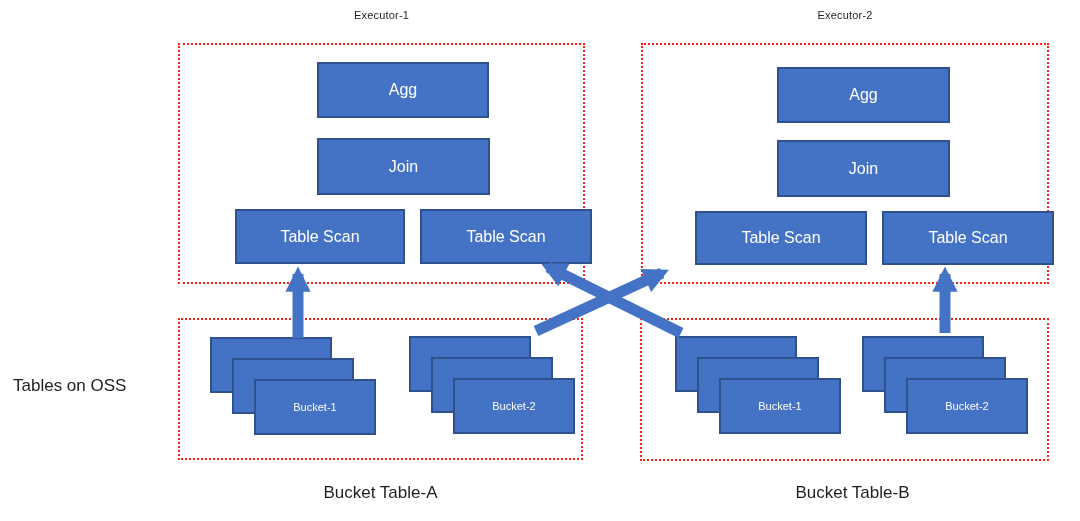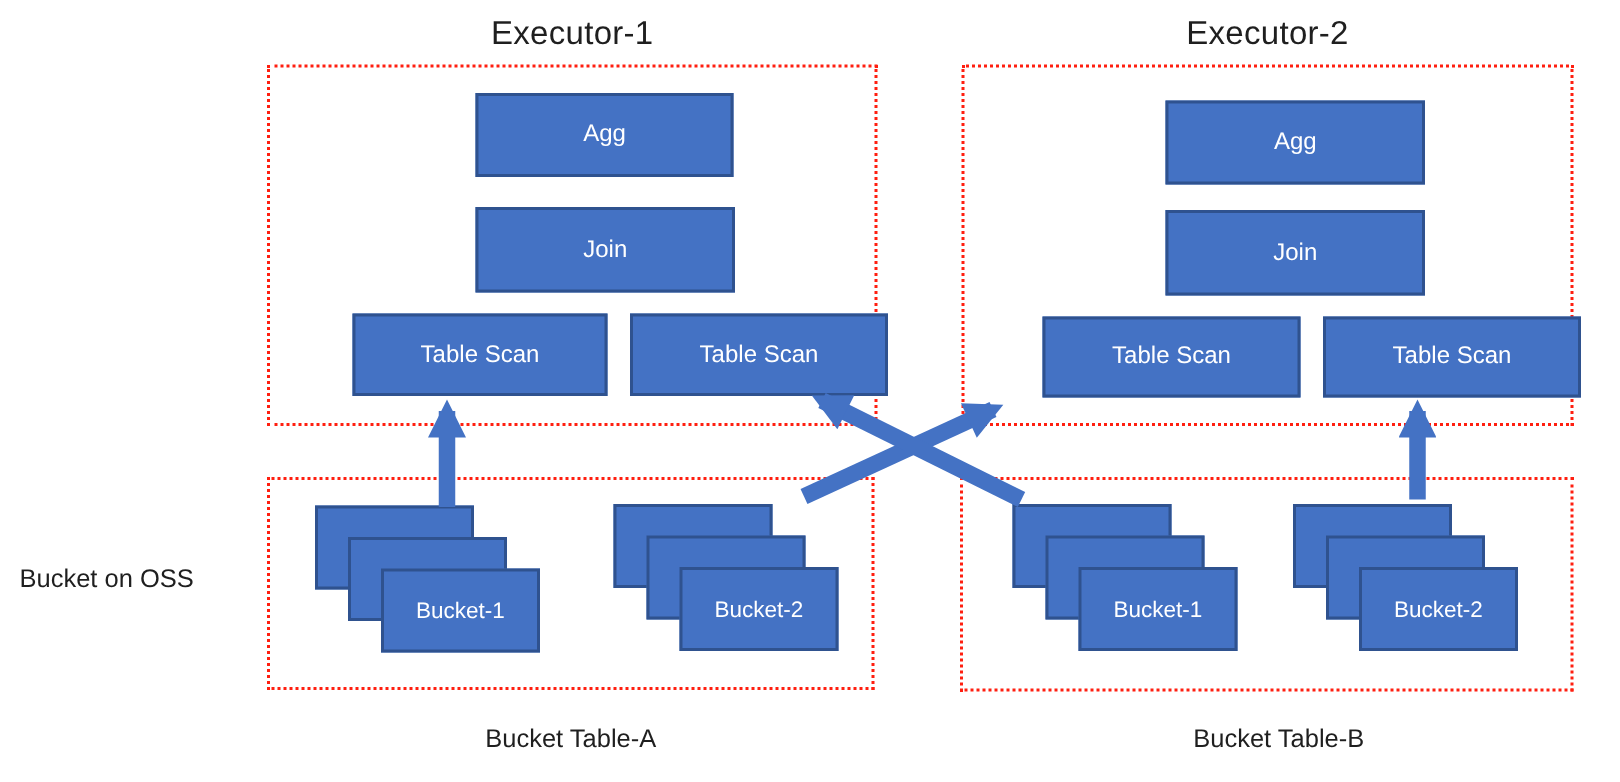--- a/index.html
+++ b/index.html
@@ -14,21 +14,21 @@
   #canvas{
     position:relative;
     width:1080px;height:521px;
     background:#ffffff;
     font-family:"Liberation Sans", sans-serif;
     overflow:hidden;
   }
   .exec-title{
     position:absolute;
     text-align:center;
-    font-size:22px;
+    font-size:11px;
     color:var(--text-dark);
     letter-spacing:.2px;
   }
   .side-label{
     position:absolute;
     font-size:17px;
     color:var(--text-dark);
     white-space:nowrap;
   }
   .panel{
@@ -44,27 +44,27 @@
     box-sizing:border-box;
     color:var(--text-light);
     font-size:16px;
     display:flex;align-items:center;justify-content:center;
     text-align:center;
     margin-left:27px;
   }
   .stack{position:absolute;width:150px;height:98px;}
   .tile{
     position:absolute;
-    width:106px;height:56px;
+    width:122px;height:56px;
     background:var(--box-fill);
     border:2px solid var(--box-border);
     box-sizing:border-box;
     display:flex;align-items:center;justify-content:center;
     color:var(--text-light);
-    font-size:15px;
+    font-size:11px;
   }
   .tile.l0{left:0;top:0;}
   .tile.l1{left:22px;top:21px;}
   .tile.l2{left:44px;top:42px;}
   .bt-label{
     position:absolute;
     text-align:center;
     font-size:17px;
     color:var(--text-dark);
   }
@@ -76,21 +76,21 @@
   #arrow-layer line{
     stroke:var(--arrow);
     stroke-width:11;
   }
 </style>
 </head>
 <body>
 
 <div id="canvas">
 
-  <div class="side-label" style="left:13px;top:376px;">Bucket on OSS</div>
+  <div class="side-label" style="left:13px;top:376px;">Tables on OSS</div>
 
   <div class="exec-title" style="left:178px;top:9px;width:407px;">Executor-1</div>
   <div class="exec-title" style="left:641px;top:9px;width:408px;">Executor-2</div>
 
   <div class="panel" style="left:178px;top:43px;width:407px;height:241px;"></div>
   <div class="panel" style="left:641px;top:43px;width:408px;height:241px;"></div>
   <div class="panel" style="left:178px;top:318px;width:405px;height:142px;"></div>
   <div class="panel" style="left:640px;top:318px;width:409px;height:143px;"></div>
 
   <div class="op" style="left:290px;top:62px;width:172px;height:56px;">Agg</div>

